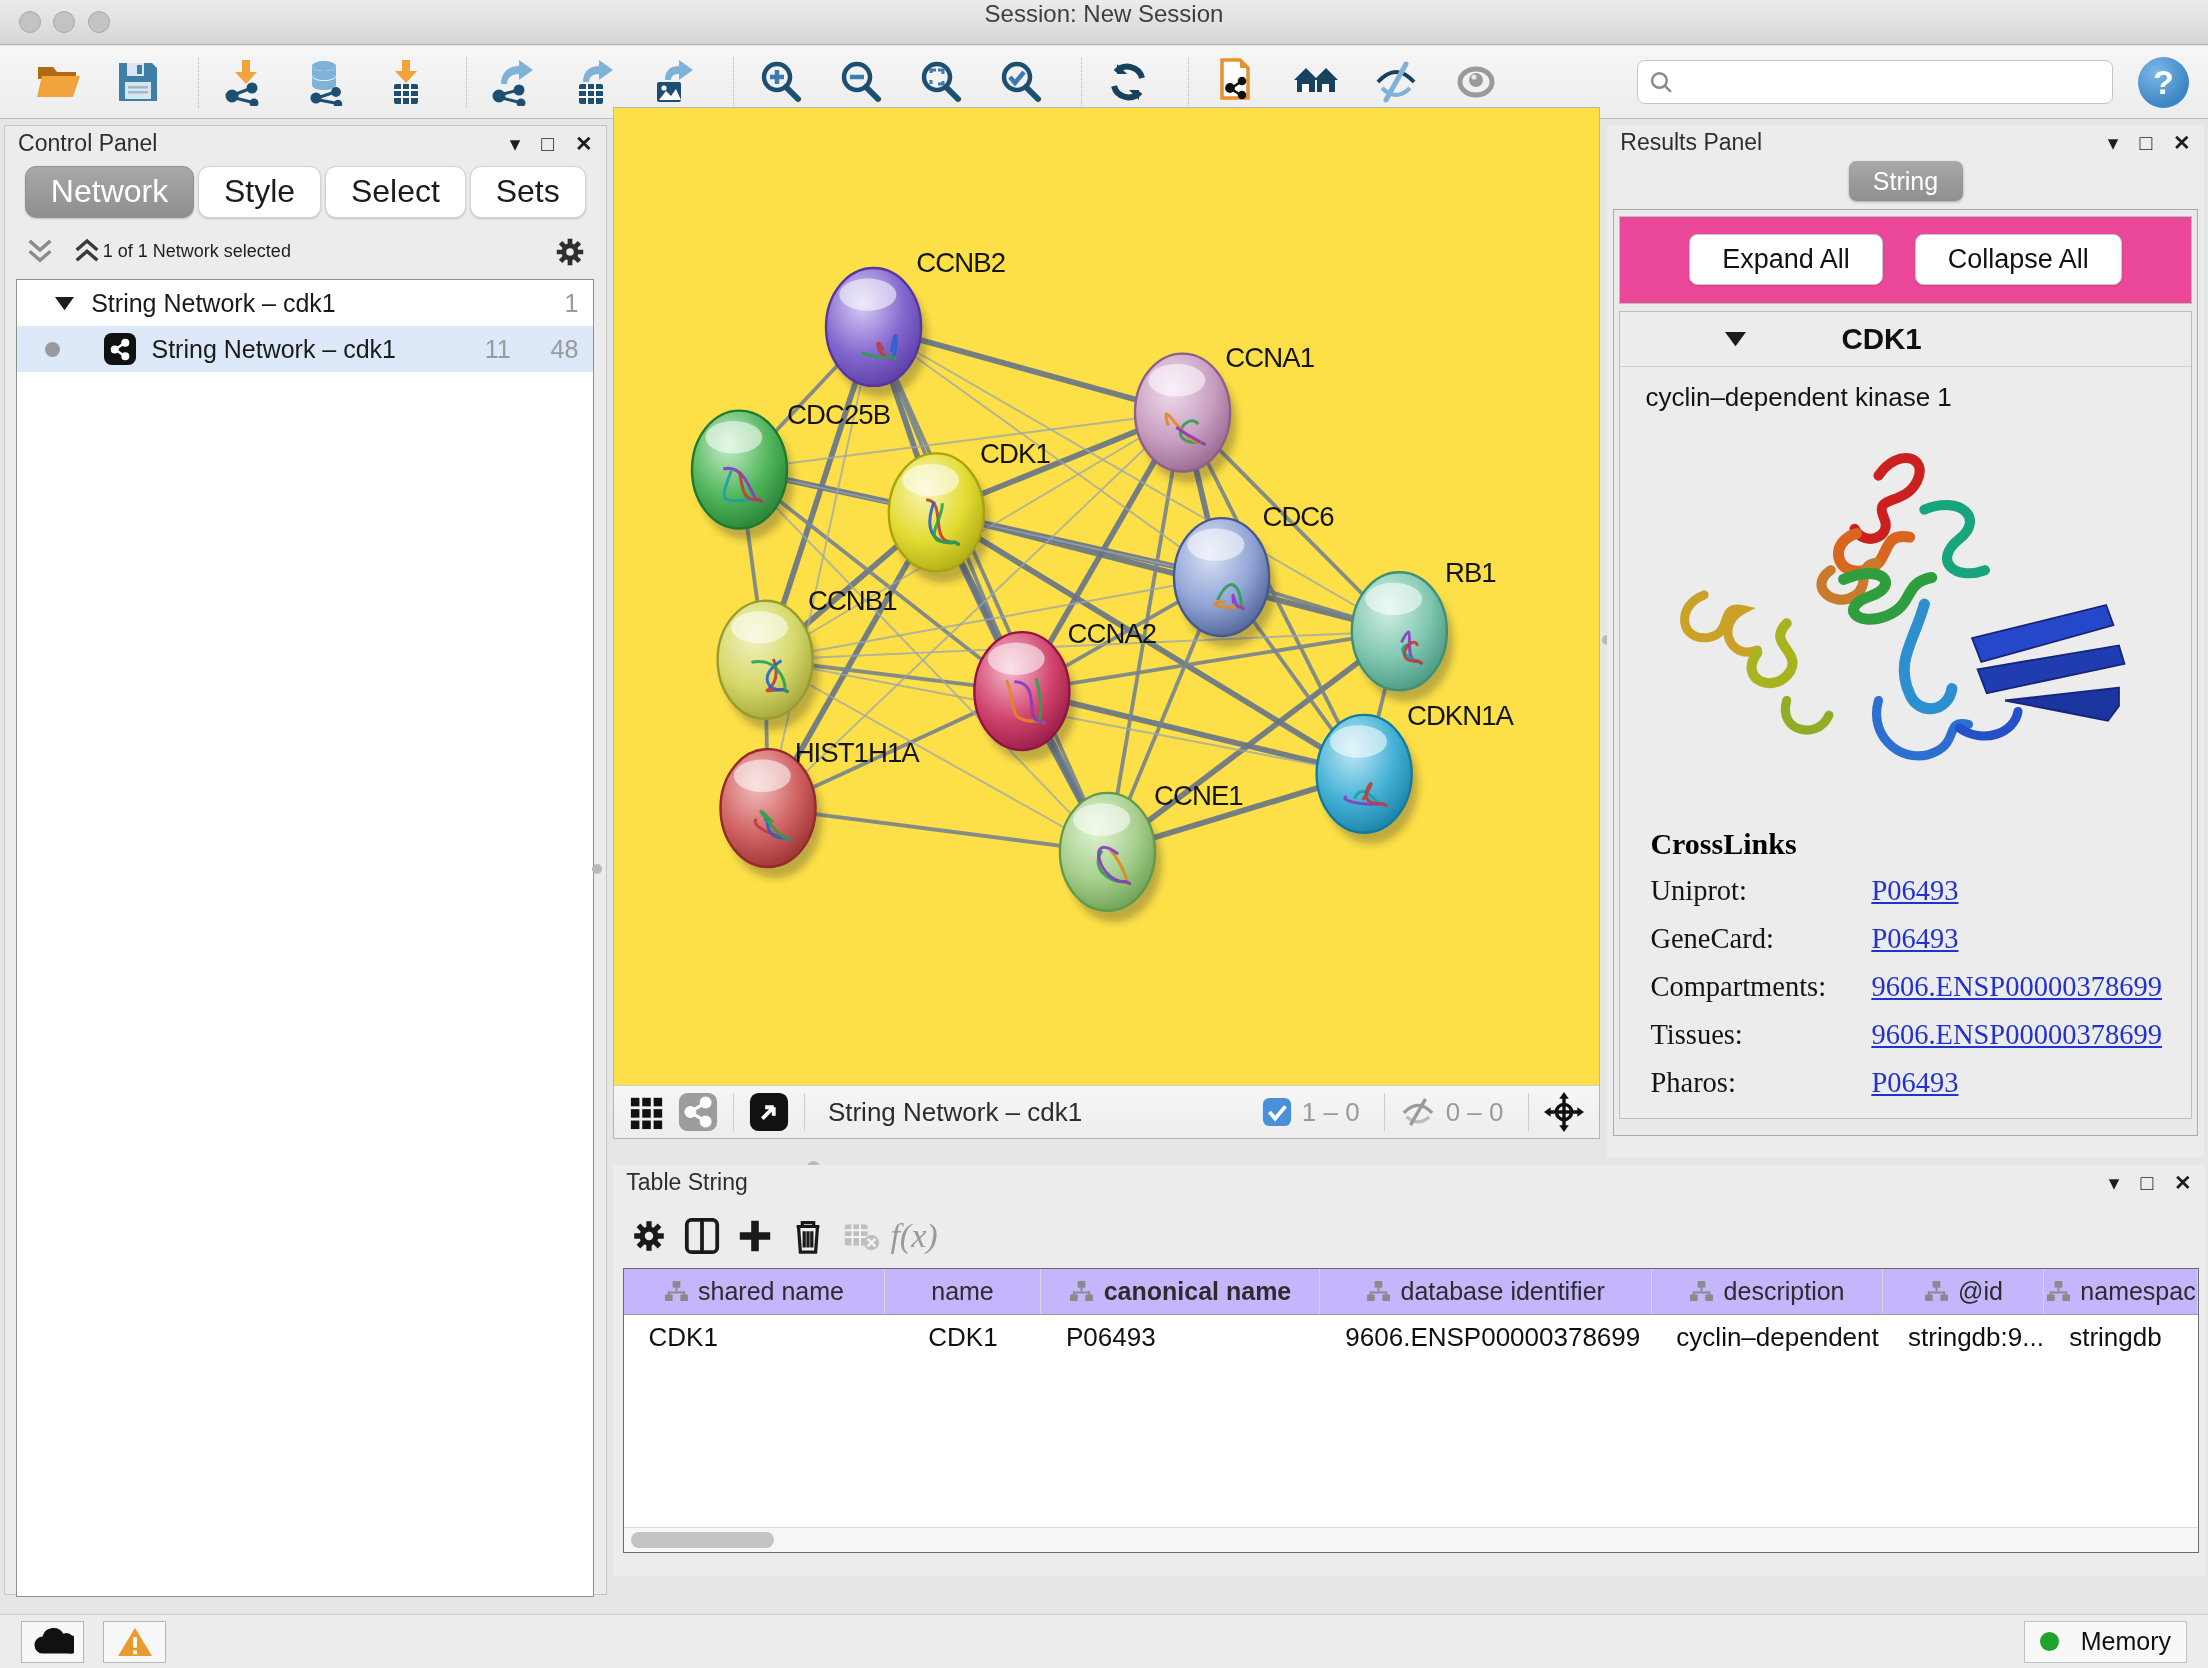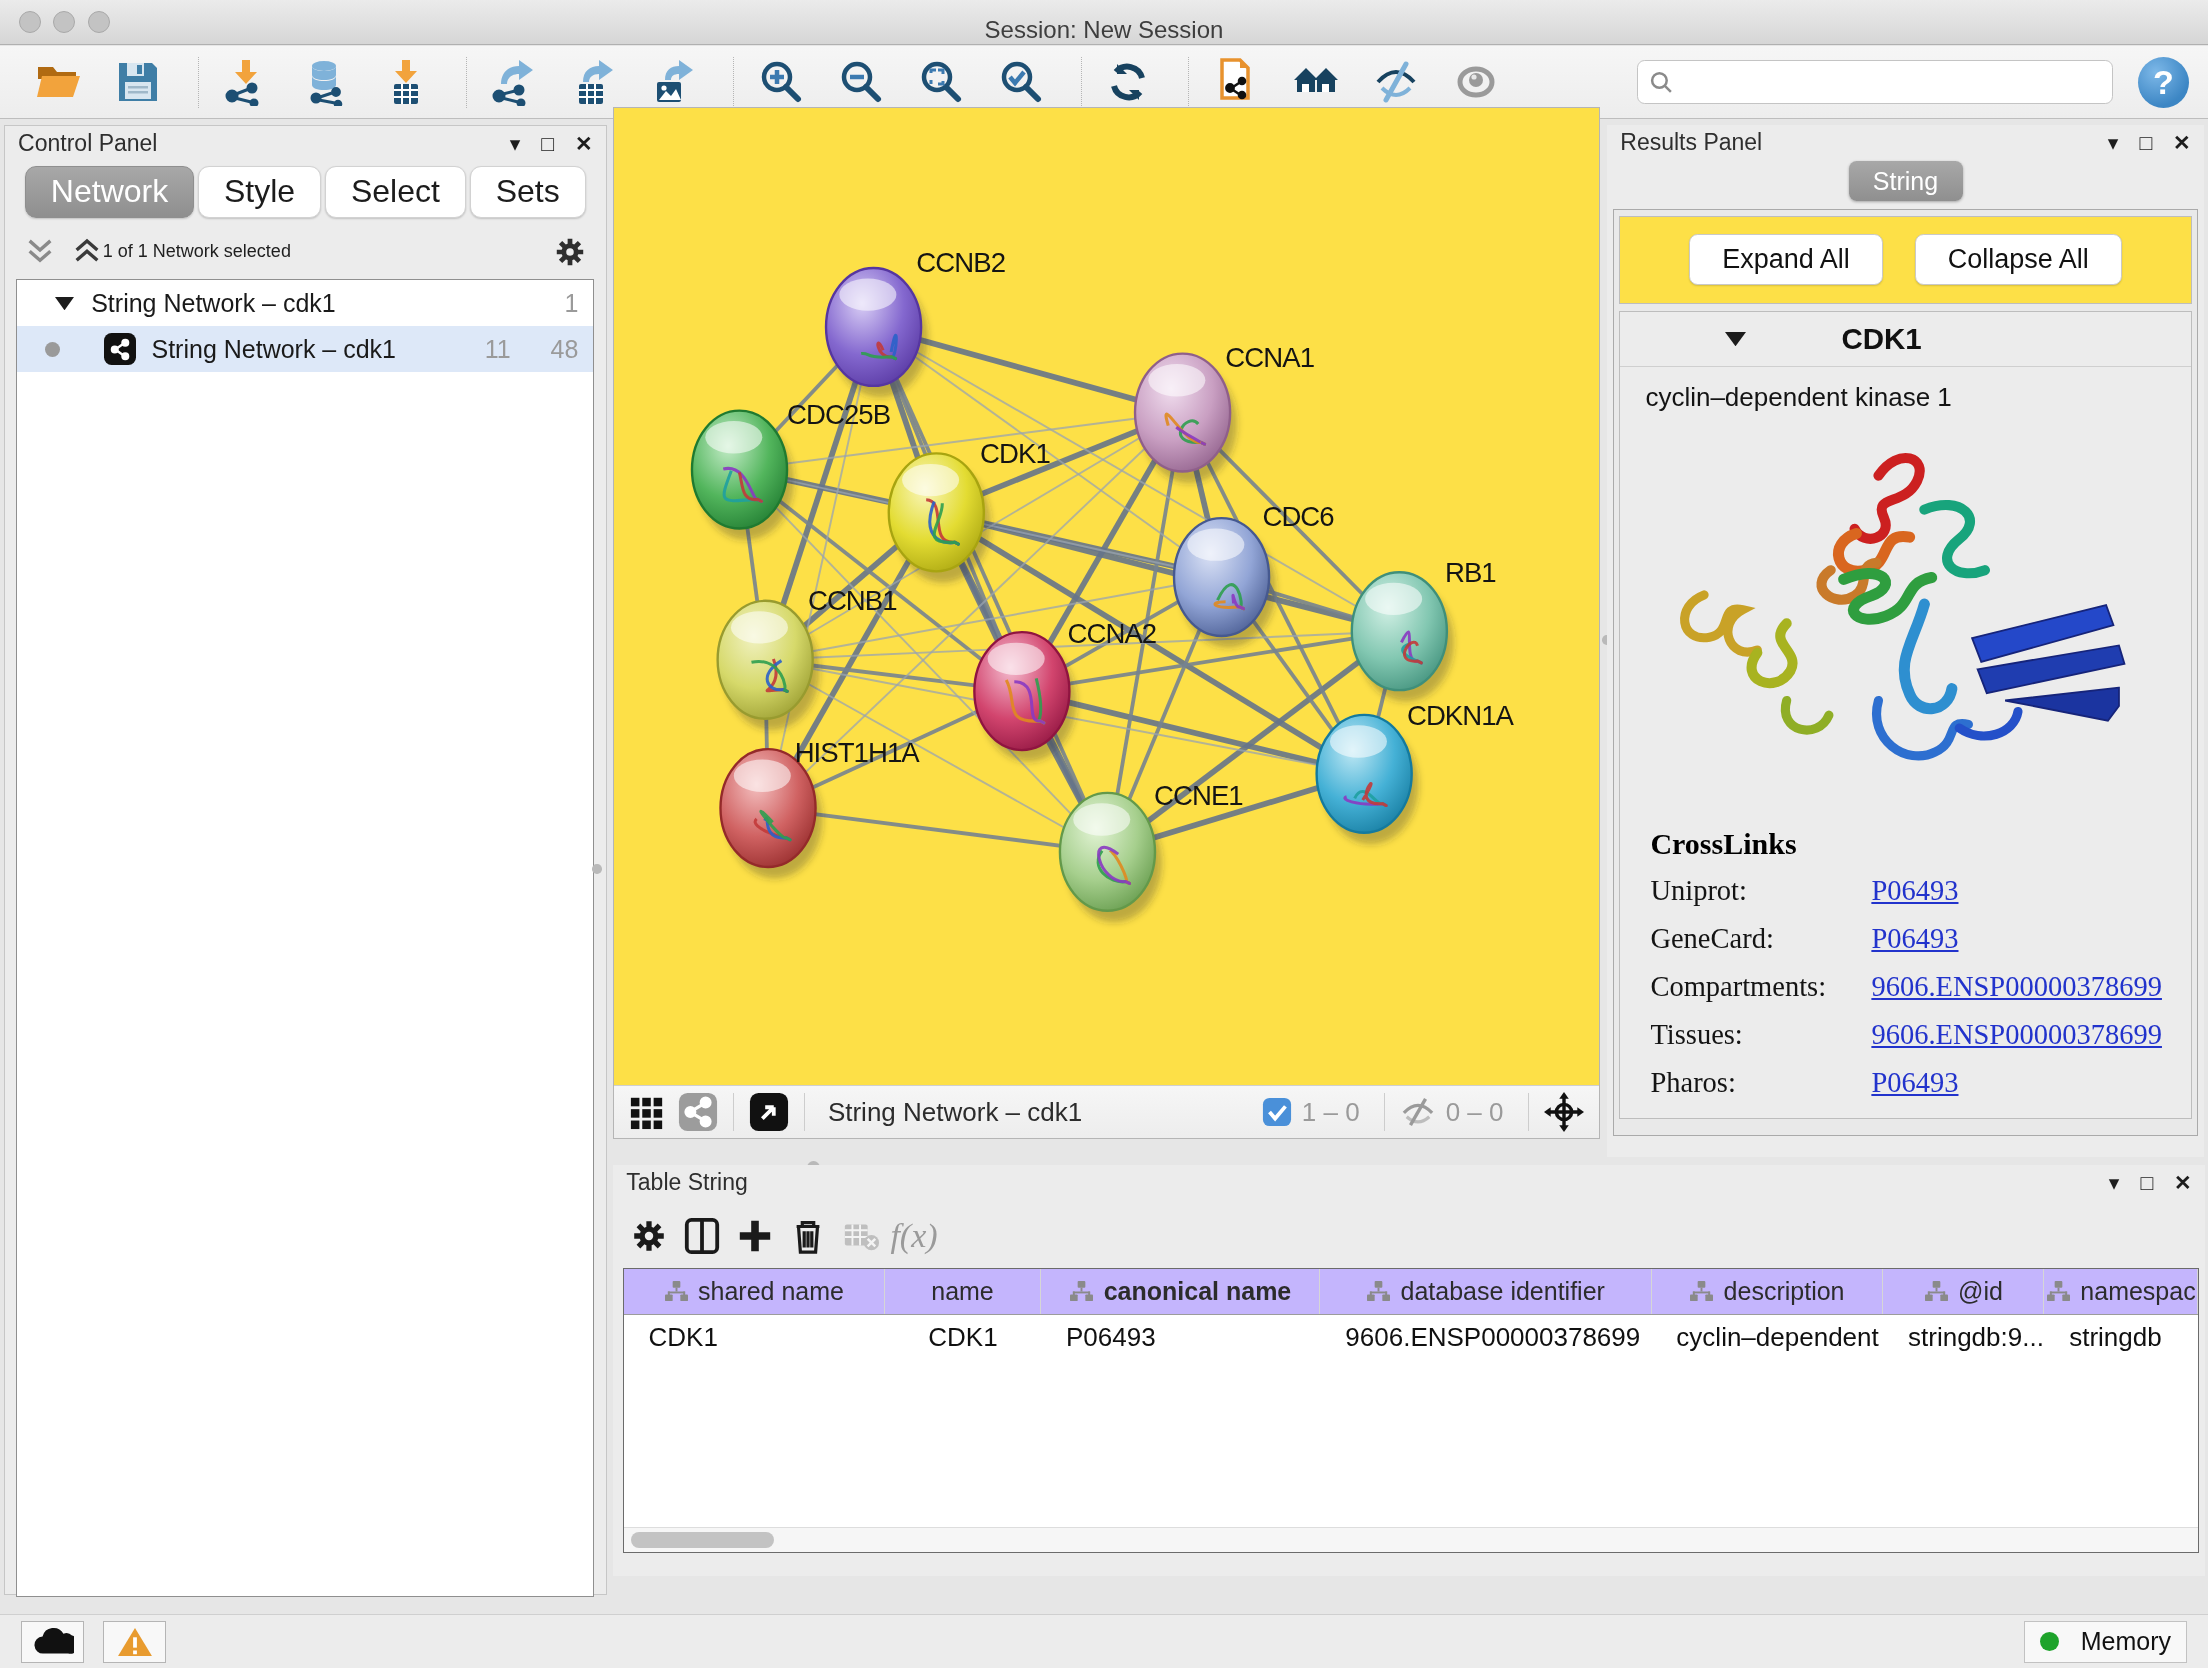--- a/index.html
+++ b/index.html
@@ -3,21 +3,21 @@
 <meta charset="utf-8">
 <style>
   * { margin:0; padding:0; box-sizing:border-box; }
   html,body { width:2208px; height:1668px; overflow:hidden;
     font-family:"Liberation Sans", sans-serif; background:#e6e6e6; }
   .window { position:absolute; inset:0; }
 
   
   .titlebar { position:absolute; left:0; top:0; right:0; height:45px;
     background:linear-gradient(#ebebeb,#d6d6d6); border-bottom:1px solid #b0b0b0;
-    display:flex; align-items:flex-end; justify-content:center; }
+    display:flex; align-items:flex-start; justify-content:center; }
   .tl-dot { position:absolute; top:10.5px; width:22px; height:22px; border-radius:50%;
     background:#c3c3c3; border:1px solid #a9a9a9; }
   .titlebar .title { font-size:24px; color:#3e3e3e; }
 
   
   .toolbar { position:absolute; left:0; top:46px; right:0; height:73px;
     background:linear-gradient(#f6f6f6,#ededed); border-bottom:1.9px solid #bdbdbd;
     display:flex; align-items:center; padding:0 19px 0 28.5px; }
   .tbtn { width:59px; height:59px; display:flex; align-items:center; justify-content:center;
     margin-right:21px; border-radius:5.7px; }
@@ -69,21 +69,21 @@
   .ns-right { margin-left:auto; display:flex; align-items:center; }
   .ns-count { font-size:26px; color:#9a9a9a; margin:0 9.5px; }
   .split-dot { position:absolute; background:#b9b9b9; border-radius:50%; }
 
   
   .results-panel { position:absolute; left:1607px; top:125px; width:597px; height:1032px; background:#ececec; }
   .string-tab { display:block; margin:1.9px auto 0; width:114px; text-align:center;
     font-size:25px; color:#fff; background:linear-gradient(#a8a8a8,#8f8f8f);
     border-radius:7.6px; padding:5.7px 0; box-shadow:0 1px 2.9px rgba(0,0,0,.3); }
   .rp-box { margin:7.6px 5.7px; border:1px solid #aaa; background:#e9e9e9; height:927px; padding:5.7px; }
-  .expand-box { border:1px solid #bdbdbd; background:#fde047; height:88px;
+  .expand-box { border:1px solid #bdbdbd; background:#ec4899; height:88px;
     display:flex; align-items:center; justify-content:center; gap:32px; }
   .ec-btn { background:#fff; border:1px solid #c9c9c9; border-radius:8.6px;
     font-size:27px; color:#111; padding:8.6px 32px; box-shadow:0 1px 1.9px rgba(0,0,0,.15); }
   .gene-card { margin-top:7.6px; border:1px solid #bdbdbd; background:#ececec; height:808px; overflow:hidden; }
   .gene-head { display:flex; align-items:center; height:55px; border-bottom:1px solid #cfcfcf; }
   .gene-head .caret { margin:0 0 0 105px; }
   .gene-name { font-size:29.5px; font-weight:bold; color:#111; margin-left:95px; }
   .gene-desc { font-size:26px; color:#141414; padding:15px 0 5.7px 25px; }
   .protein-img { display:block; margin:3.8px auto 0; }
   .crosslinks { font-family:"Liberation Serif","DejaVu Serif",serif; padding-left:30px; margin-top:5.7px; }

